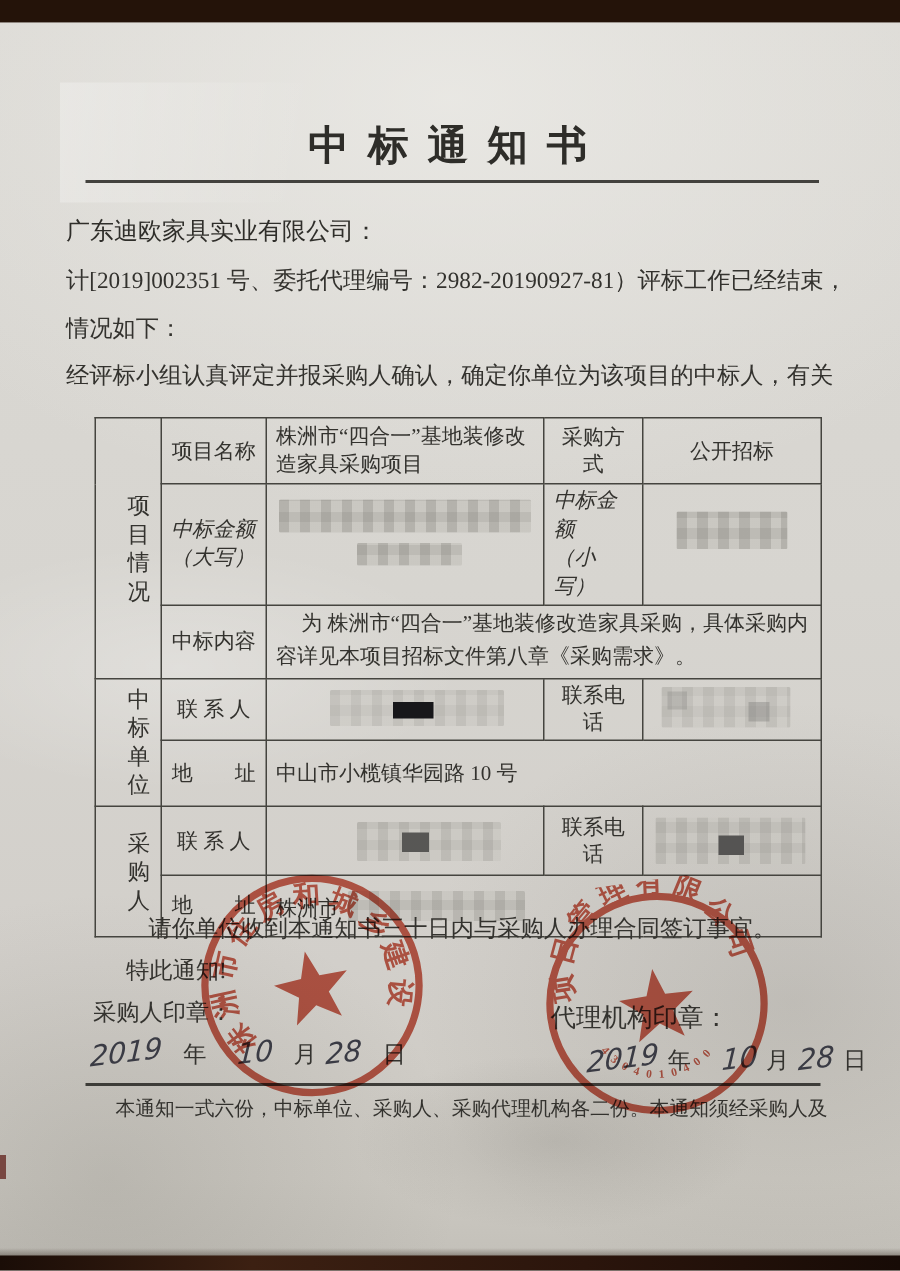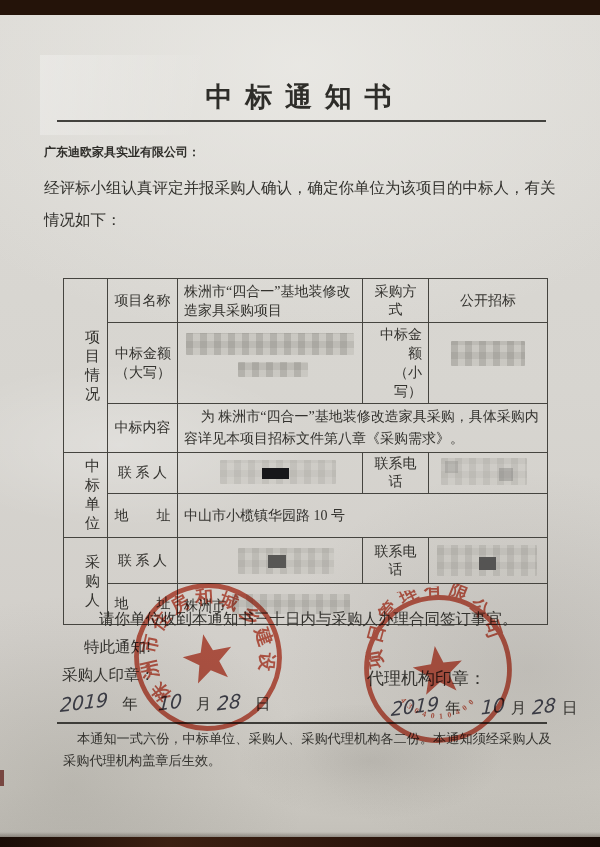--- a/index.html
+++ b/index.html
@@ -31,34 +31,34 @@
   .desk-shadow{position:absolute;left:0;bottom:9px;width:600px;height:6px;
     background:linear-gradient(180deg,rgba(0,0,0,0),rgba(60,50,40,.45));}
   .edge-mark{position:absolute;left:0;top:770px;width:4px;height:16px;background:#5a1610;opacity:.7;}
 
   .title{
     position:absolute;top:64px;left:0;width:600px;text-align:center;
     font-size:27px;font-weight:bold;letter-spacing:3px;color:#2e2d29;
   }
   .title-rule{position:absolute;top:105px;left:57px;width:489px;height:2px;background:#43423e;}
 
-  .greeting{position:absolute;top:129px;left:44px;font-size:12px;font-weight:bold;color:#2f2e2a;}
+  .greeting{position:absolute;top:129px;left:44px;font-size:16px;font-weight:normal;color:#2f2e2a;}
   .intro{position:absolute;top:157px;left:44px;width:500px;font-size:15.5px;color:#33322e;}
   .intro div{line-height:31.5px;white-space:nowrap;}
   .intro .ind{padding-left:57px;}
 
   table.award{
     position:absolute;top:263px;left:63px;border-collapse:collapse;table-layout:fixed;
     width:484px;font-size:14px;color:#33322e;
   }
   table.award td{border:1.6px solid #45443f;padding:2px 6px;vertical-align:middle;position:relative;}
   td.center{text-align:center;}
   td.grp{text-align:right;font-size:15px;letter-spacing:1px;padding:2px 8px;margin-left:24px;}
   td.val{text-align:left;padding-left:10px;}
-  .two-line span{display:block;text-align:right;line-height:19px;}
+  .two-line span{display:block;text-align:left;line-height:19px;font-style:italic;}
   .content-cell{padding:6px 10px;line-height:22px;text-indent:1.2em;}
 
   .mosaic{
     position:absolute;border-radius:1px;
     background:
       repeating-linear-gradient(90deg, rgba(148,146,140,.42) 0 7px, rgba(198,196,190,.25) 7px 14px),
       repeating-linear-gradient(0deg,#cbc9c3 0 7px,#bab8b2 7px 14px);
   }
   .mosaic.light{opacity:.55;}
   .mosaic .dk{position:absolute;background:#242424;}
@@ -104,22 +104,23 @@
     <div class="crease c1"></div>
     <div class="crease c2"></div>
     <div class="crease c3"></div>
 
     <div class="title">中 标 通 知 书</div>
     <div class="title-rule"></div>
 
     <div class="greeting">广东迪欧家具实业有限公司：</div>
 
     <div class="intro">
+      <div>计[2019]002351 号、委托代理编号：2982-20190927-81）评标工作已经结束，</div>
+      <div>情况如下：</div>
       <div>经评标小组认真评定并报采购人确认，确定你单位为该项目的中标人，有关</div>
-      <div>情况如下：</div>
     </div>
 
     <table class="award">
       <colgroup>
           <col style="width:44px">
           <col style="width:70px">
           <col style="width:185px">
           <col style="width:66px">
           <col style="width:119px">
         </colgroup>
@@ -213,21 +214,20 @@
       <span>年</span><span class="gap2"></span>
       <span class="hw">10</span><span class="gap0"></span>
       <span>月</span><span class="gap0"></span>
       <span class="hw">28</span><span class="gap0"></span>
       <span>日</span>
     </div>
 
     <div class="footer-rule"></div>
     <div class="footer">
       <div class="f1">本通知一式六份，中标单位、采购人、采购代理机构各二份。本通知须经采购人及</div>
-      <div>采购代理机构盖章后生效。</div>
     </div>
 
     <svg class="stamp left" width="164" height="164" viewBox="0 0 170 170">
       <circle cx="85" cy="85" r="74" fill="none" stroke="#c5402b" stroke-width="5"></circle>
       <path id="arcL" d="M 40,116 A 55,55 0 1 1 130,116" fill="none"></path>
       <text font-size="19" fill="#c5402b">
         <textPath href="#arcL" textLength="256">株洲市住房和城乡建设局</textPath>
       </text>
       <polygon fill="#c5402b" points="85,61 91.5,79.1 110.7,79.7 95.5,91.4 100.9,109.8 85,99 69.1,109.8 74.5,91.4 59.3,79.7 78.5,79.1"></polygon>
     </svg>

